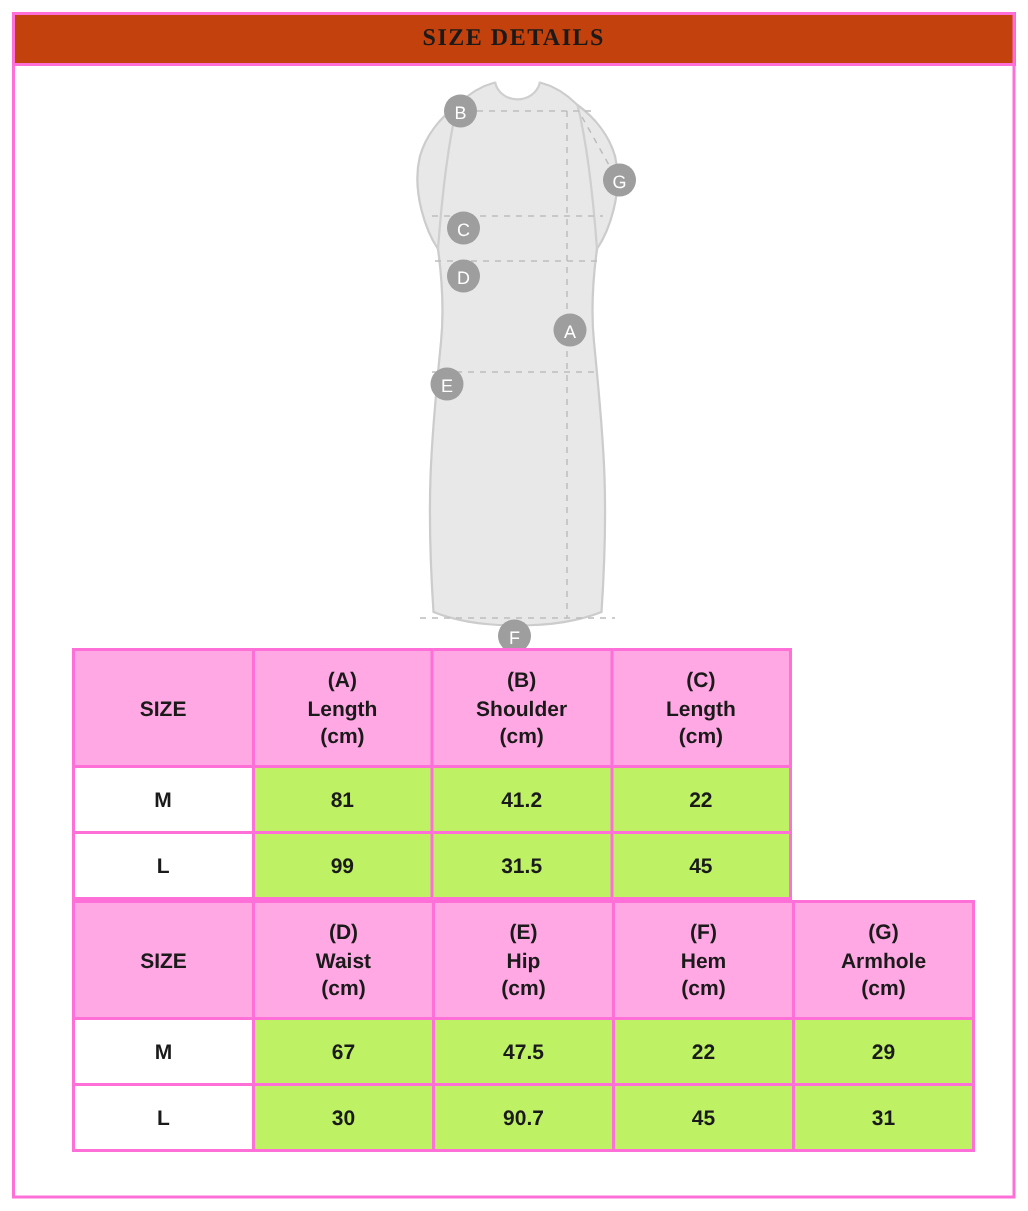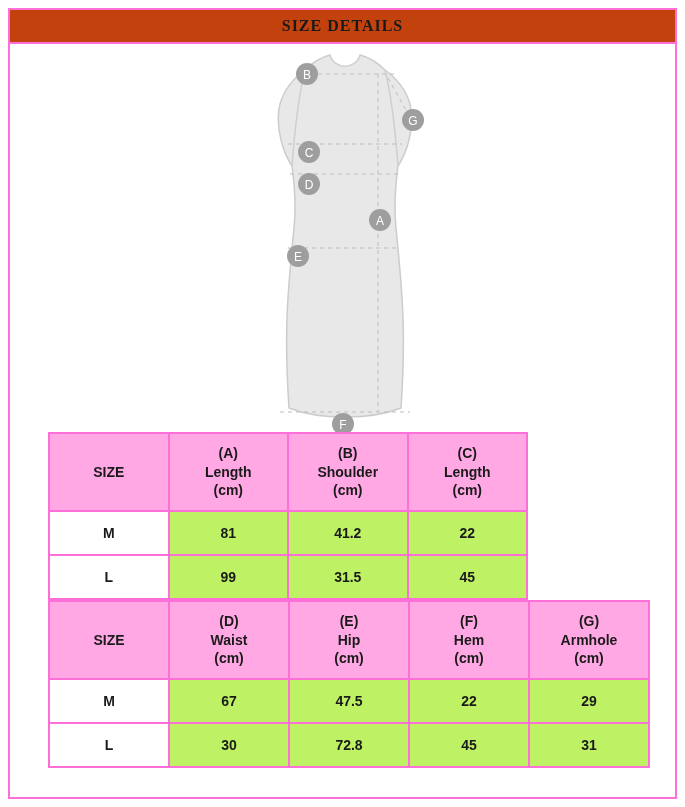--- a/index.html
+++ b/index.html
@@ -264,21 +264,21 @@
         <tr>
           <td class="label-cell">M</td>
           <td class="body-cell">67</td>
           <td class="body-cell">47.5</td>
           <td class="body-cell">22</td>
           <td class="body-cell">29</td>
         </tr>
         <tr>
           <td class="label-cell">L</td>
           <td class="body-cell">30</td>
-          <td class="body-cell">72.8</td>
+          <td class="body-cell">90.7</td>
           <td class="body-cell">45</td>
           <td class="body-cell">31</td>
         </tr>
       </tbody>
     </table>
 
   </div>
 
 </div>
 

